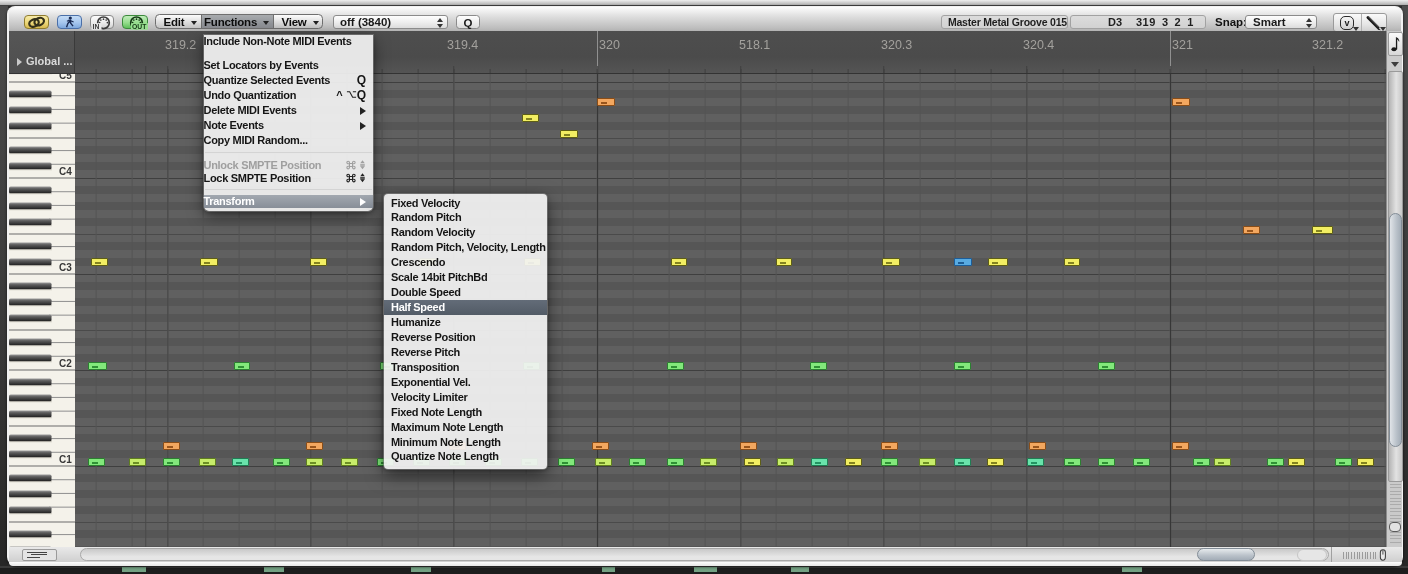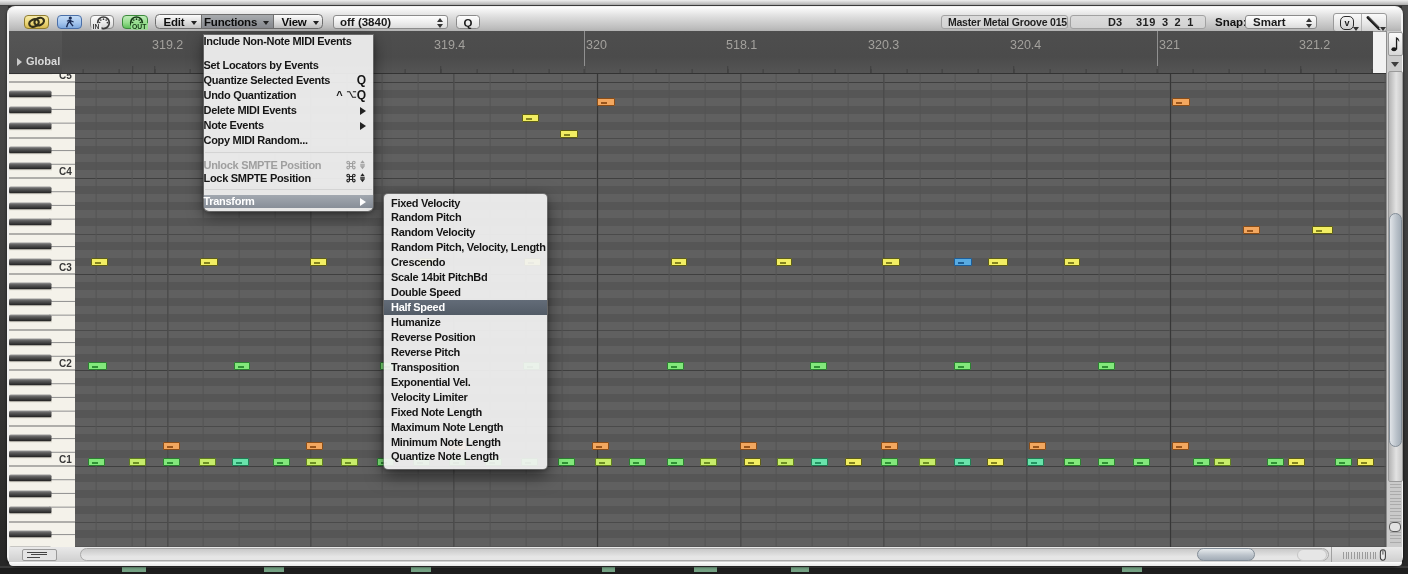--- a/index.html
+++ b/index.html
@@ -121,21 +121,21 @@
           <line x1="5.5" y1="2.8" x2="15.5" y2="12.8"></line>
         </g>
         <path d="M15.5 14 L17.8 16.3 L14.6 15.7 Z" fill="#1b1b1b"></path>
       </svg>
       <div class="a" style="left:46px;top:13px;width:0;height:0;border-left:3px solid transparent;border-right:3px solid transparent;border-top:4px solid #333"></div>
     </div>
 <div class="a" style="left:9px;top:31px;width:66px;height:43px;background:linear-gradient(#565656,#4e4e4e);border-right:1px solid #3a3a3a">
       <div class="a" style="left:8px;top:27px;width:0;height:0;border-top:4px solid transparent;border-bottom:4px solid transparent;border-left:5.5px solid #c9c9c9"></div>
       <div class="a" style="left:17px;top:24px;font-size:11px;font-weight:bold;color:#dadada">Global ...</div>
     </div>
-<div class="a" style="left:62px;top:31px;width:1311px;height:43px;overflow:hidden;background:linear-gradient(#4e4e4e,#4b4b4b 60%,#555)">
+<div class="a" style="left:75px;top:31px;width:1311px;height:43px;overflow:hidden;background:linear-gradient(#4e4e4e,#4b4b4b 60%,#555)">
 <div class="a" style="left:522px;top:0;width:1px;height:43px;background:#909090"></div>
 <div class="a" style="left:1095px;top:0;width:1px;height:43px;background:#909090"></div>
 <div class="a" style="left:0;top:38px;width:1311px;height:5px;background:repeating-linear-gradient(90deg,#3e3e3e 0 1px,transparent 1px 35.8125px);background-position-x:20.62px"></div>
 <div class="a" style="left:0;top:35px;width:1311px;height:8px;background:repeating-linear-gradient(90deg,#3e3e3e 0 1px,transparent 1px 143.25px);background-position-x:92.25px"></div>
 <div class="a" style="left:90px;top:7px;font-size:12.5px;color:#a3a19d">319.2</div>
 <div class="a" style="left:372px;top:7px;font-size:12.5px;color:#a3a19d">319.4</div>
 <div class="a" style="left:524px;top:7px;font-size:12.5px;color:#a3a19d">320</div>
 <div class="a" style="left:664px;top:7px;font-size:12.5px;color:#a3a19d">518.1</div>
 <div class="a" style="left:806px;top:7px;font-size:12.5px;color:#a3a19d">320.3</div>
 <div class="a" style="left:948px;top:7px;font-size:12.5px;color:#a3a19d">320.4</div>

